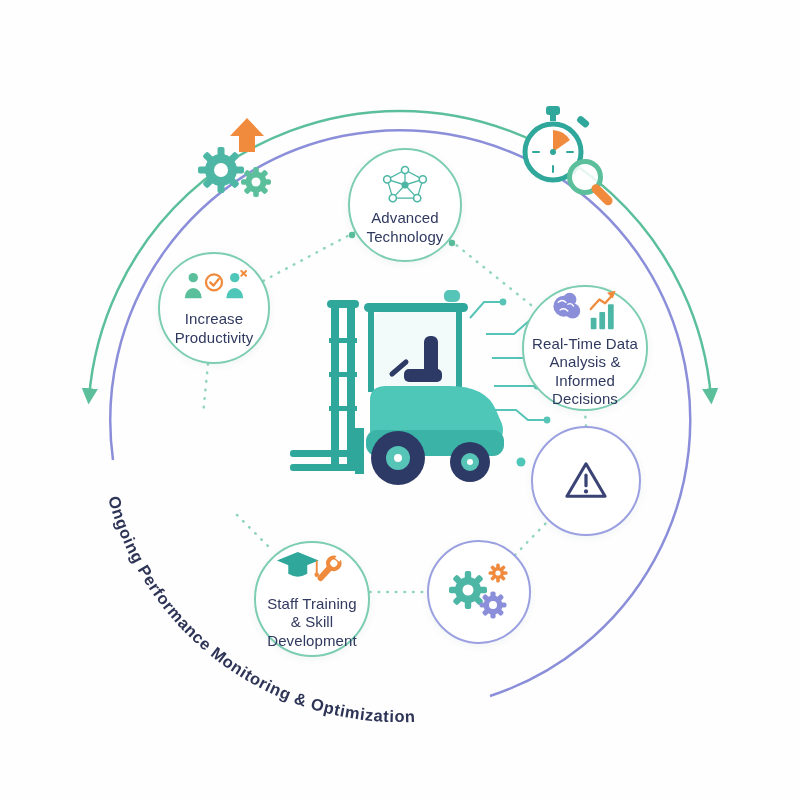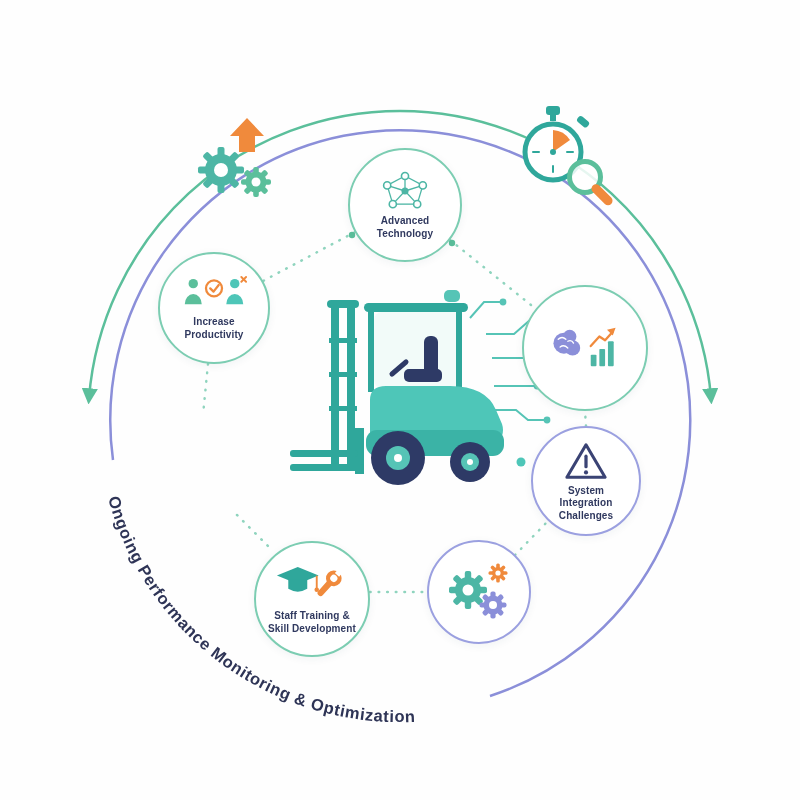--- a/index.html
+++ b/index.html
@@ -10,21 +10,21 @@
   .bg{position:absolute;left:0;top:0;}
   .node{
     position:absolute;border-radius:50%;background:#fff;
     border:2.5px solid #7CCDB2;box-sizing:border-box;
     display:flex;flex-direction:column;align-items:center;justify-content:center;
     text-align:center;padding:8px;box-shadow:0 2px 8px rgba(40,70,90,0.06);
     z-index:2;
   }
   .node.purple{border-color:#9BA0E0;}
   .node .label{
-    font-size:10px;font-weight:bold;color:#30395F;line-height:1.22;
+    font-size:15px;font-weight:normal;color:#30395F;line-height:1.22;
     letter-spacing:.1px;
   }
   .node .node-icon{display:block;margin-bottom:3px;flex:none;}
   .arc-text{
     font-family:"Liberation Sans",sans-serif;font-size:16.5px;font-weight:bold;
     fill:#2E3456;letter-spacing:.6px;
   }
 </style>
 </head>
 <body>
@@ -218,30 +218,30 @@
       </g>
       <path d="M8 15 q4 -4 8 0 M10 23 q4 -3 8 1 M18 17 q4 -2 6 2" fill="none" stroke="#fff" stroke-width="1.4" stroke-linecap="round"></path>
       <g fill="#4DB6A5">
         <rect x="42" y="31" width="6" height="12" rx="1"></rect>
         <rect x="51" y="25" width="6" height="18" rx="1"></rect>
         <rect x="60" y="17" width="6" height="26" rx="1"></rect>
       </g>
       <polyline points="42,22 51,12 57,16 65,7" fill="none" stroke="#F08A3C" stroke-width="2.4" stroke-linecap="round" stroke-linejoin="round"></polyline>
       <polygon points="68,3 59,5 65,11" fill="#F08A3C"></polygon>
     </svg>
+    <div class="label">Real-Time Data Analysis &amp; Informed Decisions</div>
   </div>
 
 
   <div class="node purple" style="left:531px;top:426px;width:110px;height:110px">
     <svg class="node-icon" width="46" height="42" viewBox="0 0 48 44">
       <path d="M24 5 L44 39 L4 39 Z" fill="none" stroke="#3A4374" stroke-width="3.2" stroke-linejoin="round"></path>
       <line x1="24" y1="17" x2="24" y2="28" stroke="#3A4374" stroke-width="3.4" stroke-linecap="round"></line>
       <circle cx="24" cy="34" r="2.2" fill="#3A4374"></circle>
     </svg>
-    <div class="label">System Integration Challenges</div>
   </div>
 
   <div class="node green" style="left:254px;top:541px;width:116px;height:116px">
     <svg class="node-icon" width="74" height="44" viewBox="0 0 78 46">
       <polygon points="24,4 46,13 24,22 2,13" fill="#2FA79B"></polygon>
       <path d="M14 17 L14 27 Q24 33 34 27 L34 17 Z" fill="#2FA79B"></path>
       <line x1="44" y1="14" x2="44" y2="26" stroke="#F08A3C" stroke-width="2" stroke-linecap="round"></line>
       <circle cx="44" cy="28" r="2.4" fill="#F08A3C"></circle>
       <g transform="translate(62,16) rotate(42)">
         <circle r="6" fill="none" stroke="#F08A3C" stroke-width="4.5"></circle>

